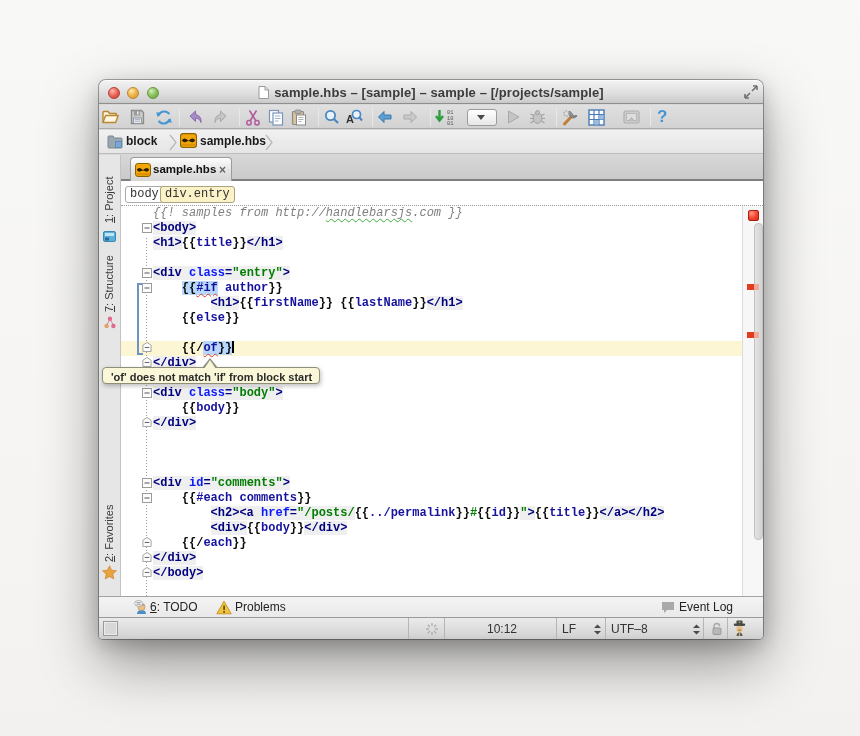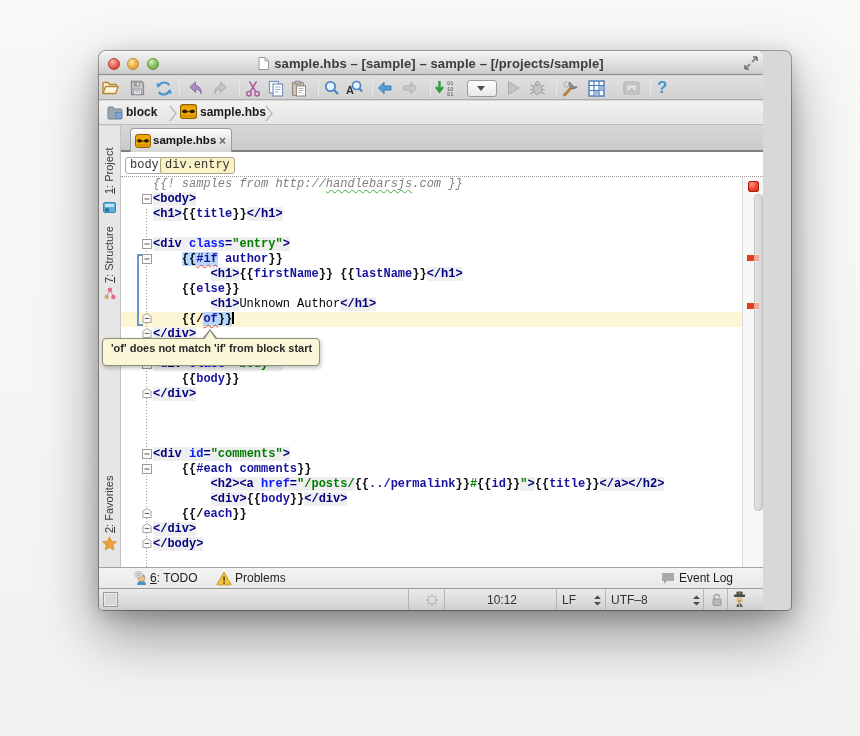--- a/index.html
+++ b/index.html
@@ -1,18 +1,18 @@
 <!DOCTYPE html>
 <html><head>
 <meta charset="utf-8">
 <style>
 html,body{margin:0;padding:0;}
 body{width:860px;height:736px;background:linear-gradient(180deg,#f8f8f7 0%,#f6f5f4 60%,#f2f1ef 100%);font-family:"Liberation Sans",sans-serif;overflow:hidden;position:relative;}
-#win{position:absolute;left:99px;top:51px;width:664px;height:559px;border-radius:7px 7px 4px 4px;background:#d8d8d8;overflow:hidden;
-box-shadow:0 0 0 1px rgba(0,0,0,0.32), 0 24px 58px rgba(0,0,0,0.40), 0 6px 20px rgba(0,0,0,0.20);padding-left:28px;}
+#win{position:absolute;left:99px;top:80px;width:664px;height:559px;border-radius:7px 7px 4px 4px;background:#d8d8d8;overflow:hidden;
+box-shadow:0 0 0 1px rgba(0,0,0,0.32), 0 24px 58px rgba(0,0,0,0.40), 0 6px 20px rgba(0,0,0,0.20);}
 #win *{box-sizing:border-box;}
 #win > div, #titlebar > *, #toolbar > *, #navbar > *, #stripe > *, #tabrow > *, #tab > *, #chipsrow > *, #editor > div, #editor > svg, #rstripe > *, #todobar > *, #statusbar > *{position:absolute;}
 #title svg{position:relative;}
 
 #titlebar{left:0;top:0;width:664px;height:24px;background:linear-gradient(180deg,#f4f4f4 0%,#e3e3e3 45%,#d0d0d0 90%,#c8c8c8 100%);border-bottom:1px solid #8e8e8e;border-radius:7px 7px 0 0;box-shadow:inset 0 1px 0 #fbfbfb;}
 .tl{top:7px;width:12px;height:12px;border-radius:50%;}
 #tl-r{left:9px;background:radial-gradient(circle at 35% 30%,#ffb8af,#ec6d60 45%,#d5473a 80%);border:0.5px solid #b43e33;}
 #tl-y{left:28px;background:radial-gradient(circle at 35% 30%,#ffe9b0,#f0b84f 45%,#dc9f33 80%);border:0.5px solid #b8862d;}
 #tl-g{left:48px;background:radial-gradient(circle at 35% 30%,#d2f0c0,#8fc463 45%,#72ab43 80%);border:0.5px solid #6a9440;}
 #title{left:0;right:0;top:4px;height:16px;text-align:center;font-size:13px;font-weight:bold;color:#3c3c3c;position:absolute;letter-spacing:0.1px;}
@@ -69,21 +69,21 @@
 .emark{left:4px;width:7px;height:6px;background:#e23b1f;}
 .emark2{left:11px;width:5px;height:6px;background:#f0a89b;}
 
 #todobar{left:0;top:516px;width:664px;height:21px;background:linear-gradient(180deg,#f3f3f3,#e9e9e9);border-top:1px solid #a2a2a2;font-size:12px;color:#222;}
 #todobar .lbl{top:3px;position:absolute;}
 
 #statusbar{left:0;top:537px;width:664px;height:22px;background:linear-gradient(180deg,#ebebeb,#d6d6d6 80%,#cccccc);border-top:1px solid #9a9a9a;font-size:12px;color:#333;}
 #statusbar .sep{top:0;width:1px;height:22px;background:#b5b5b5;}
 #statusbar .lbl{top:4px;position:absolute;}
 
-#tooltip{left:3px;top:287px;width:218px;height:28px;background:#f9f7d8;border:1px solid #8e8e7a;border-radius:4px;box-shadow:1px 2px 4px rgba(0,0,0,0.25);font-size:11px;font-weight:bold;color:#2a2a2a;line-height:19px;padding-left:8px;white-space:nowrap;overflow:hidden;z-index:30;position:absolute;}
+#tooltip{left:3px;top:287px;width:218px;height:17px;background:#f9f7d8;border:1px solid #8e8e7a;border-radius:4px;box-shadow:1px 2px 4px rgba(0,0,0,0.25);font-size:11px;font-weight:bold;color:#2a2a2a;line-height:19px;padding-left:8px;white-space:nowrap;overflow:hidden;z-index:30;position:absolute;}
 #tippt1{left:103px;top:278px;width:0;height:0;border-left:8px solid transparent;border-right:8px solid transparent;border-bottom:10px solid #8e8e7a;z-index:30;}
 #tippt2{left:105px;top:280px;width:0;height:0;border-left:6px solid transparent;border-right:6px solid transparent;border-bottom:9px solid #f9f7d8;z-index:31;}
 </style>
 </head>
 <body>
 <div id="win">
   <div id="titlebar">
     <div class="tl" id="tl-r"></div>
       <div class="tl" id="tl-y"></div>
       <div class="tl" id="tl-g"></div>
@@ -269,21 +269,20 @@
     <div id="ifguide"></div>
       <div id="ifguide2"></div>
       <div id="ifguide3"></div>
     <div class="ln" style="top:15px;left:32px;"><span class="t">&lt;body&gt;</span></div>
     <div class="ln" style="top:0px;left:32px;"><span class="cm">{{! samples from http://<span class="sqg">handlebarsjs</span>.com }}</span></div>
     <div class="ln" style="top:30px;left:32px;"><span class="t">&lt;h1&gt;</span><span class="hb">{{<span class="kw">title</span>}}</span><span class="t">&lt;/h1&gt;</span></div>
     <div class="ln" style="top:60px;left:32px;"><span class="t">&lt;div <span class="at">class</span>=<span class="s">"entry"</span>&gt;</span></div>
     <div class="ln" style="top:75px;left:32px;">    <span class="hb sel">{{<span class="kw sqr">#if</span></span><span class="hb"> <span class="kw">author</span>}}</span></div>
     <div class="ln" style="top:90px;left:32px;">        <span class="t">&lt;h1&gt;</span><span class="hb">{{<span class="kw">firstName</span>}}</span> <span class="hb">{{<span class="kw">lastName</span>}}</span><span class="t">&lt;/h1&gt;</span></div>
     <div class="ln" style="top:105px;left:32px;">    <span class="hb">{{<span class="kw">else</span>}}</span></div>
-    <div class="ln" style="top:120px;left:32px;">        <span class="t">&lt;h1&gt;</span><span class="tx">Unknown Author</span><span class="t">&lt;/h1&gt;</span></div>
     <div class="ln" style="top:135px;left:32px;">    <span class="hb">{{/</span><span class="hb sel"><span class="kw sqr">of</span>}}</span><span class="caret"></span></div>
     <div class="ln" style="top:150px;left:32px;"><span class="t">&lt;/div&gt;</span></div>
     <div class="ln" style="top:180px;left:32px;"><span class="t">&lt;div <span class="at">class</span>=<span class="s">"body"</span>&gt;</span></div>
     <div class="ln" style="top:195px;left:32px;">    <span class="hb">{{<span class="kw">body</span>}}</span></div>
     <div class="ln" style="top:210px;left:32px;"><span class="t">&lt;/div&gt;</span></div>
     <div class="ln" style="top:270px;left:32px;"><span class="t">&lt;div <span class="at">id</span>=<span class="s">"comments"</span>&gt;</span></div>
     <div class="ln" style="top:285px;left:32px;">    <span class="hb">{{<span class="kw">#each comments</span>}}</span></div>
     <div class="ln" style="top:300px;left:32px;">        <span class="t">&lt;h2&gt;&lt;a <span class="at">href</span>=<span class="s">"/posts/</span></span><span class="hb">{{<span class="kw">../permalink</span>}}</span><span class="s">#</span><span class="hb">{{<span class="kw">id</span>}}</span><span class="t"><span class="s">"</span>&gt;</span><span class="hb">{{<span class="kw">title</span>}}</span><span class="t">&lt;/a&gt;&lt;/h2&gt;</span></div>
     <div class="ln" style="top:315px;left:32px;">        <span class="t">&lt;div&gt;</span><span class="hb">{{<span class="kw">body</span>}}</span><span class="t">&lt;/div&gt;</span></div>
     <div class="ln" style="top:330px;left:32px;">    <span class="hb">{{/<span class="kw">each</span>}}</span></div>

